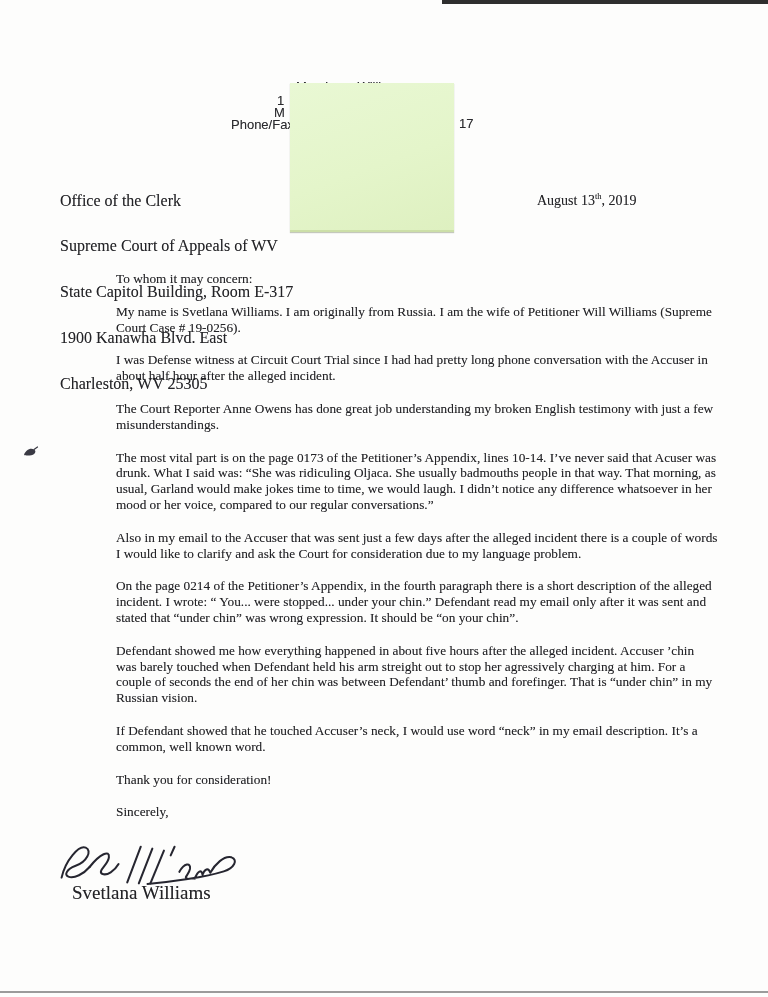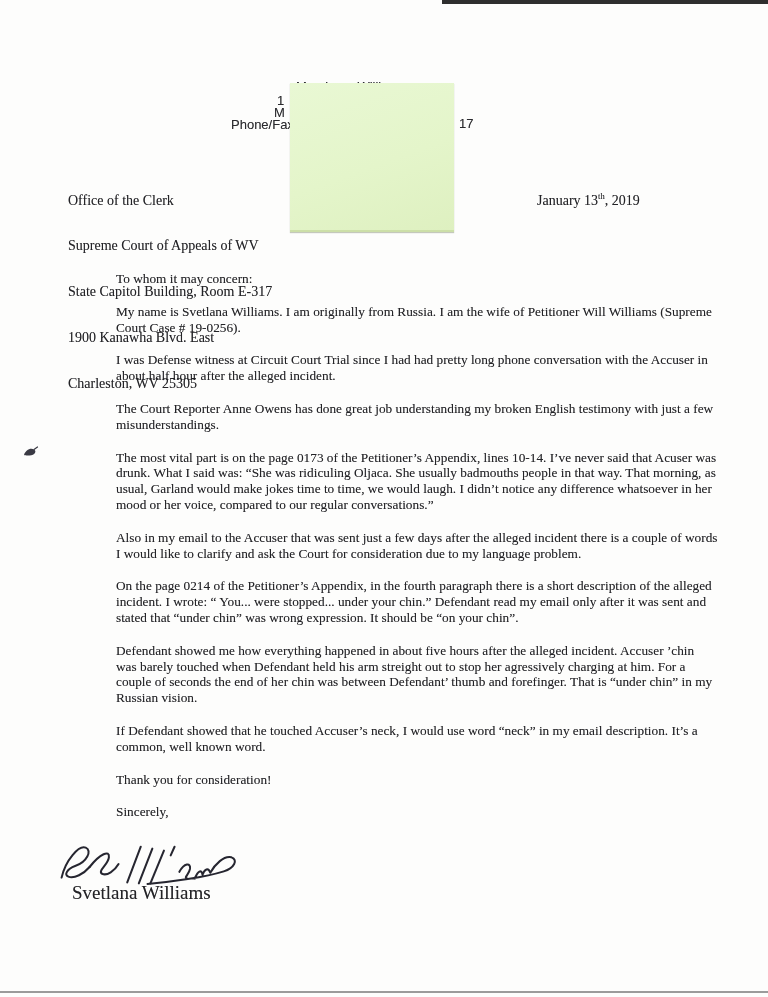--- a/index.html
+++ b/index.html
@@ -23,21 +23,21 @@
   .hdr-frag3{left:459px;top:106px;}
   
   .sticky-note{
     position:absolute;left:290px;top:83px;width:164px;height:147px;
     background:linear-gradient(160deg,#e9f8d4 0%,#e4f5ca 55%,#def0c0 100%);
     border-bottom:2px solid #ccdfa8;
     box-shadow:0 1px 1px rgba(90,100,70,.35);
     z-index:5;
   }
   
-  .recipient{position:absolute;left:68px;top:162px;font-size:14px;line-height:15.3px;white-space:pre;}
+  .recipient{position:absolute;left:60px;top:162px;font-size:16px;line-height:15.3px;white-space:pre;}
   
   .date{position:absolute;left:537px;top:191px;font-size:14px;}
   .date sup{font-size:8.5px;vertical-align:super;}
   
   .body-block{position:absolute;left:70px;top:271px;width:698px;margin-left:46px;}
   .body-block p{font-size:13.3px;line-height:15.8px;margin:0 0 17px 0;white-space:pre;}
   
   .margin-mark{position:absolute;left:23px;top:446px;width:16px;height:13px;}
   
   .signature{position:absolute;left:52px;top:839px;width:192px;height:56px;}
@@ -62,21 +62,21 @@
   <div class="sticky-note"></div>
 
   <div class="recipient">
     <div>Office of the Clerk</div>
     <div>Supreme Court of Appeals of WV</div>
     <div>State Capitol Building, Room E-317</div>
     <div>1900 Kanawha Blvd. East</div>
     <div>Charleston, WV 25305</div>
   </div>
 
-  <div class="date"><span>January 13</span><sup>th</sup><span>, 2019</span></div>
+  <div class="date"><span>August 13</span><sup>th</sup><span>, 2019</span></div>
 
   <div class="body-block">
     <p>To whom it may concern:</p>
     <p>My name is Svetlana Williams. I am originally from Russia. I am the wife of Petitioner Will Williams (Supreme
 Court Case # 19-0256).</p>
     <p>I was Defense witness at Circuit Court Trial since I had had pretty long phone conversation with the Accuser in
 about half hour after the alleged incident.</p>
     <p>The Court Reporter Anne Owens has done great job understanding my broken English testimony with just a few
 misunderstandings.</p>
     <p>The most vital part is on the page 0173 of the Petitioner’s Appendix, lines 10-14. I’ve never said that Acuser was

